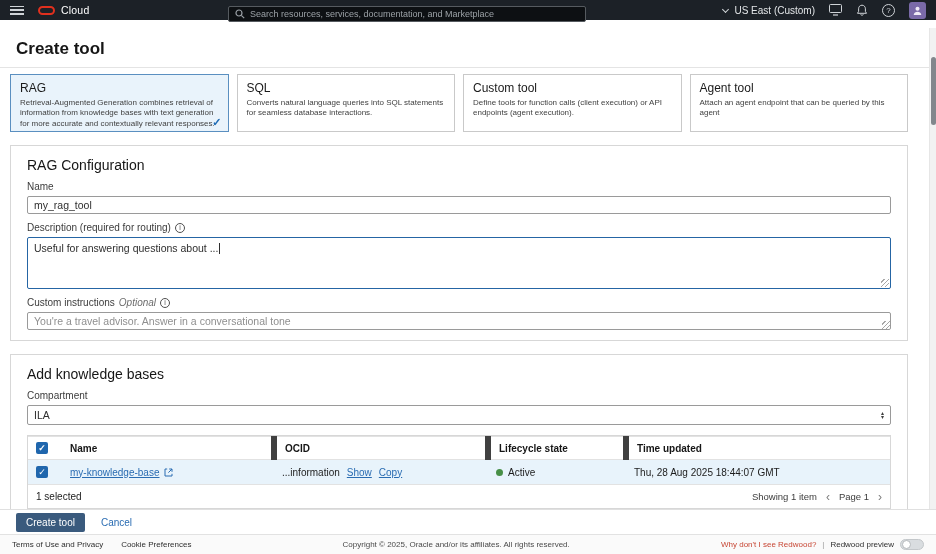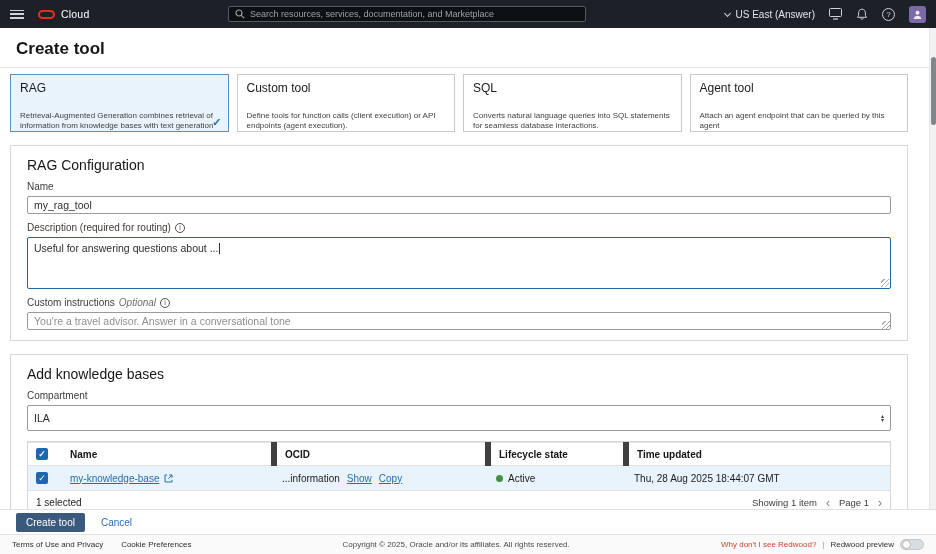--- a/index.html
+++ b/index.html
@@ -1,21 +1,21 @@
 <!DOCTYPE html>
 <html><head>
 <meta charset="utf-8">
 <style>
   * { margin:0; padding:0; box-sizing:border-box; }
   html,body { width:936px; height:554px; }
   body { font-family:"Liberation Sans", sans-serif; background:#fff; color:#1c1c1c; position:relative; overflow:hidden; }
   .app { position:absolute; inset:0; overflow:hidden; background:#fff; }
 
   
-  .topbar { position:absolute; top:0; left:0; right:0; height:28px; background:#1c2127; display:flex; align-items:center; padding:0 10px; z-index:30; }
+  .topbar { position:absolute; top:0; left:0; right:0; height:20px; background:#1c2127; display:flex; align-items:center; padding:0 10px; z-index:30; }
   .burger { width:14px; height:9px; display:flex; flex-direction:column; justify-content:space-between; cursor:pointer; margin-right:14px; }
   .burger i { display:block; height:1.5px; background:#cfd3d7; }
   .o-logo { width:17px; height:9px; border:2.5px solid #e0301e; border-radius:5px; margin-right:6px; }
   .brand { color:#ffffff; font-size:10.5px; letter-spacing:.2px; }
   .searchbox { position:absolute; left:228px; top:6px; width:358px; height:16px; background:#0d1013; border:1px solid #565b60; border-radius:2px; display:flex; align-items:center; padding:0 6px; gap:5px; }
   .searchbox input { flex:1; background:transparent; border:0; outline:none; color:#d7dadc; font-size:9px; font-family:Liberation Sans, sans-serif; }
   .searchbox input::placeholder { color:#9ba1a6; }
   .top-right { margin-left:auto; display:flex; align-items:center; gap:14px; }
   .region { display:flex; align-items:center; gap:6px; color:#e2e5e7; font-size:10px; cursor:pointer; }
   .chev { width:5px; height:5px; border-right:1.4px solid #cfd3d7; border-bottom:1.4px solid #cfd3d7; transform:rotate(45deg); margin-top:-2px; }
@@ -25,38 +25,38 @@
 
   
   .page { position:absolute; top:28px; left:0; right:7px; bottom:0; overflow:hidden; background:#fff; }
   .title-row { padding:11px 16px 9px; border-bottom:1px solid #e4e4e4; }
   .title-row h1 { font-size:17px; font-weight:bold; color:#161616; line-height:19px; }
 
   
   .cards { display:flex; gap:8px; margin:6px 21px 13px 10px; }
   .card { flex:1; height:58px; border:1px solid #c9c9c9; background:#fff; padding:6px 9px; position:relative; cursor:pointer; overflow:hidden; }
   .card.selected { background:#e9f3fb; border-color:#5a8fc0; }
-  .card h3 { font-size:12px; font-weight:normal; color:#1a1a1a; margin-bottom:16px; line-height:14px; }
+  .card h3 { font-size:12px; font-weight:normal; color:#1a1a1a; margin-bottom:3px; line-height:14px; }
   .card p { font-size:8px; color:#3f3f3f; line-height:1.3; }
   .card .check { position:absolute; right:6px; bottom:2px; color:#1f6cb5; font-size:11px; font-weight:bold; }
 
   
   .panel { border:1px solid #d7d7d7; margin:12px 21px 13px 10px; padding:12px 16px 10px; background:#fff; }
   .panel h2 { font-size:14px; font-weight:normal; color:#161616; line-height:15px; margin-bottom:8px; }
   .field { margin-bottom:8px; }
   .label { font-size:10px; color:#3c3c3c; margin-bottom:3px; display:flex; align-items:center; gap:4px; line-height:12px; }
   .label .opt { font-style:italic; color:#6d6d6d; }
   .info { width:10px; height:10px; border:1px solid #4f4f4f; border-radius:50%; font-size:7px; line-height:8px; text-align:center; color:#4f4f4f; display:inline-block; cursor:pointer; font-style:normal; }
   .input-wrap { position:relative; }
   .input { width:100%; height:18px; border:1px solid #9a9a9a; border-radius:2px; font-size:10.5px; padding:0 6px; color:#2e2e2e; font-family:inherit; background:#fff; display:block; }
   .input::placeholder { color:#8f8f8f; }
   .grip { position:absolute; right:1px; bottom:1px; width:8px; height:8px; background:repeating-linear-gradient(135deg, transparent 0 2px, #a8a8a8 2px 3px); cursor:nwse-resize; }
   .textarea { width:100%; height:52px; border:1.5px solid #2565a4; border-radius:2px; padding:4px 6px; font-size:10.5px; color:#2e2e2e; position:relative; background:#fff; }
   .caret { display:inline-block; width:1px; height:11px; background:#2e2e2e; vertical-align:text-bottom; margin-left:1px; }
-  .select { width:100%; height:26px; border:1px solid #9a9a9a; border-radius:2px; display:flex; align-items:center; justify-content:space-between; padding:8px 6px; font-size:10.5px; color:#2e2e2e; background:#fff; cursor:pointer; }
+  .select { width:100%; height:20px; border:1px solid #9a9a9a; border-radius:2px; display:flex; align-items:center; justify-content:space-between; padding:8px 6px; font-size:10.5px; color:#2e2e2e; background:#fff; cursor:pointer; }
   .updown { display:flex; flex-direction:column; line-height:4.5px; font-size:6px; color:#3f3f3f; }
   .helper { font-size:8px; color:#5e5e5e; margin-top:3px; }
 
   
   .table-box { border:1px solid #d7d7d7; margin-top:10px; }
   .tb-toolbar { padding:6px 8px; }
   .btn-secondary { font-size:10px; padding:3px 10px; border:1px solid #6f6f6f; background:#fff; border-radius:2px; color:#1c1c1c; cursor:pointer; font-family:inherit; }
   table { width:100%; border-collapse:collapse; font-size:10px; }
   colgroup col.c-cb { width:34px; } colgroup col.c-name { width:212px; } colgroup col.c-ocid { width:214px; } colgroup col.c-state { width:138px; }
   thead th { text-align:left; font-weight:bold; padding:5px 8px; border-top:1px solid #e2e2e2; border-bottom:1px solid #e2e2e2; color:#161616; }
@@ -111,21 +111,21 @@
             <circle cx="4" cy="4" r="3" fill="none" stroke="#9aa0a6" stroke-width="1.2"></circle>
             <path d="M6.3 6.3L9.2 9.2" stroke="#9aa0a6" stroke-width="1.2"></path>
           </svg>
       </span>
       <input type="text" placeholder="Search resources, services, documentation, and Marketplace" style="">
     </div>
 
     <div class="top-right">
       <span class="region">
         <span class="chev"></span>
-        <span>US East (Answer)</span>
+        <span>US East (Custom)</span>
       </span>
       <span class="tb-icon">
         <svg width="13" height="12" viewBox="0 0 13 12">
             <rect x="0.5" y="0.5" width="12" height="8" rx="1" fill="none" stroke="#cfd3d7"></rect>
             <path d="M4 11h5" stroke="#cfd3d7" stroke-width="1.2"></path>
           </svg>
       </span>
       <span class="tb-icon">
         <svg width="12" height="13" viewBox="0 0 12 13">
             <path d="M6 1.2c-2 0-3.4 1.5-3.4 3.6v2.6L1.5 9.3h9L9.4 7.4V4.8C9.4 2.7 8 1.2 6 1.2z" fill="none" stroke="#cfd3d7"></path>
@@ -148,26 +148,26 @@
       <h1>Create tool</h1>
     </div>
 
     <div class="cards">
       <div class="card selected">
         <h3>RAG</h3>
         <p>Retrieval-Augmented Generation combines retrieval of information from knowledge bases with text generation for more accurate and contextually relevant responses.</p>
         <span class="check">✓</span>
       </div>
       <div class="card">
+        <h3>SQL</h3>
+        <p>Converts natural language queries into SQL statements for seamless database interactions.</p>
+      </div>
+      <div class="card">
         <h3>Custom tool</h3>
         <p>Define tools for function calls (client execution) or API endpoints (agent execution).</p>
-      </div>
-      <div class="card">
-        <h3>SQL</h3>
-        <p>Converts natural language queries into SQL statements for seamless database interactions.</p>
       </div>
       <div class="card">
         <h3>Agent tool</h3>
         <p>Attach an agent endpoint that can be queried by this agent</p>
       </div>
     </div>
 
     <section class="panel">
       <h2>RAG Configuration</h2>
 

